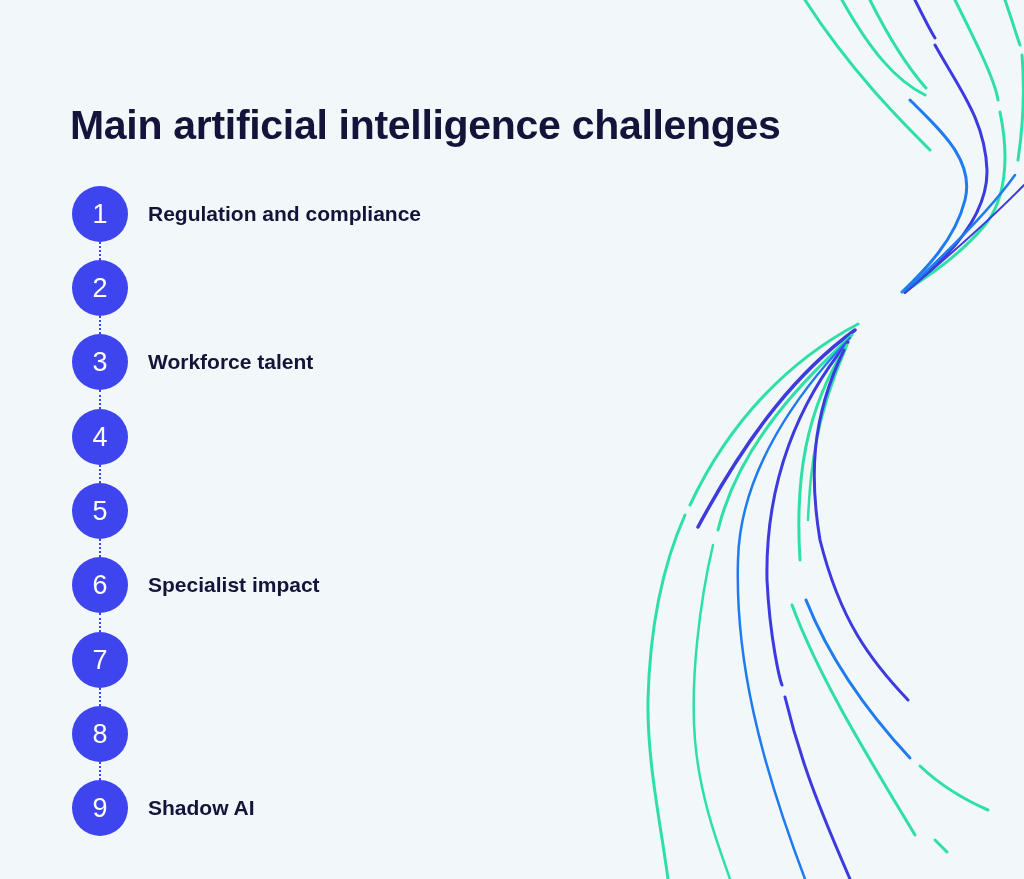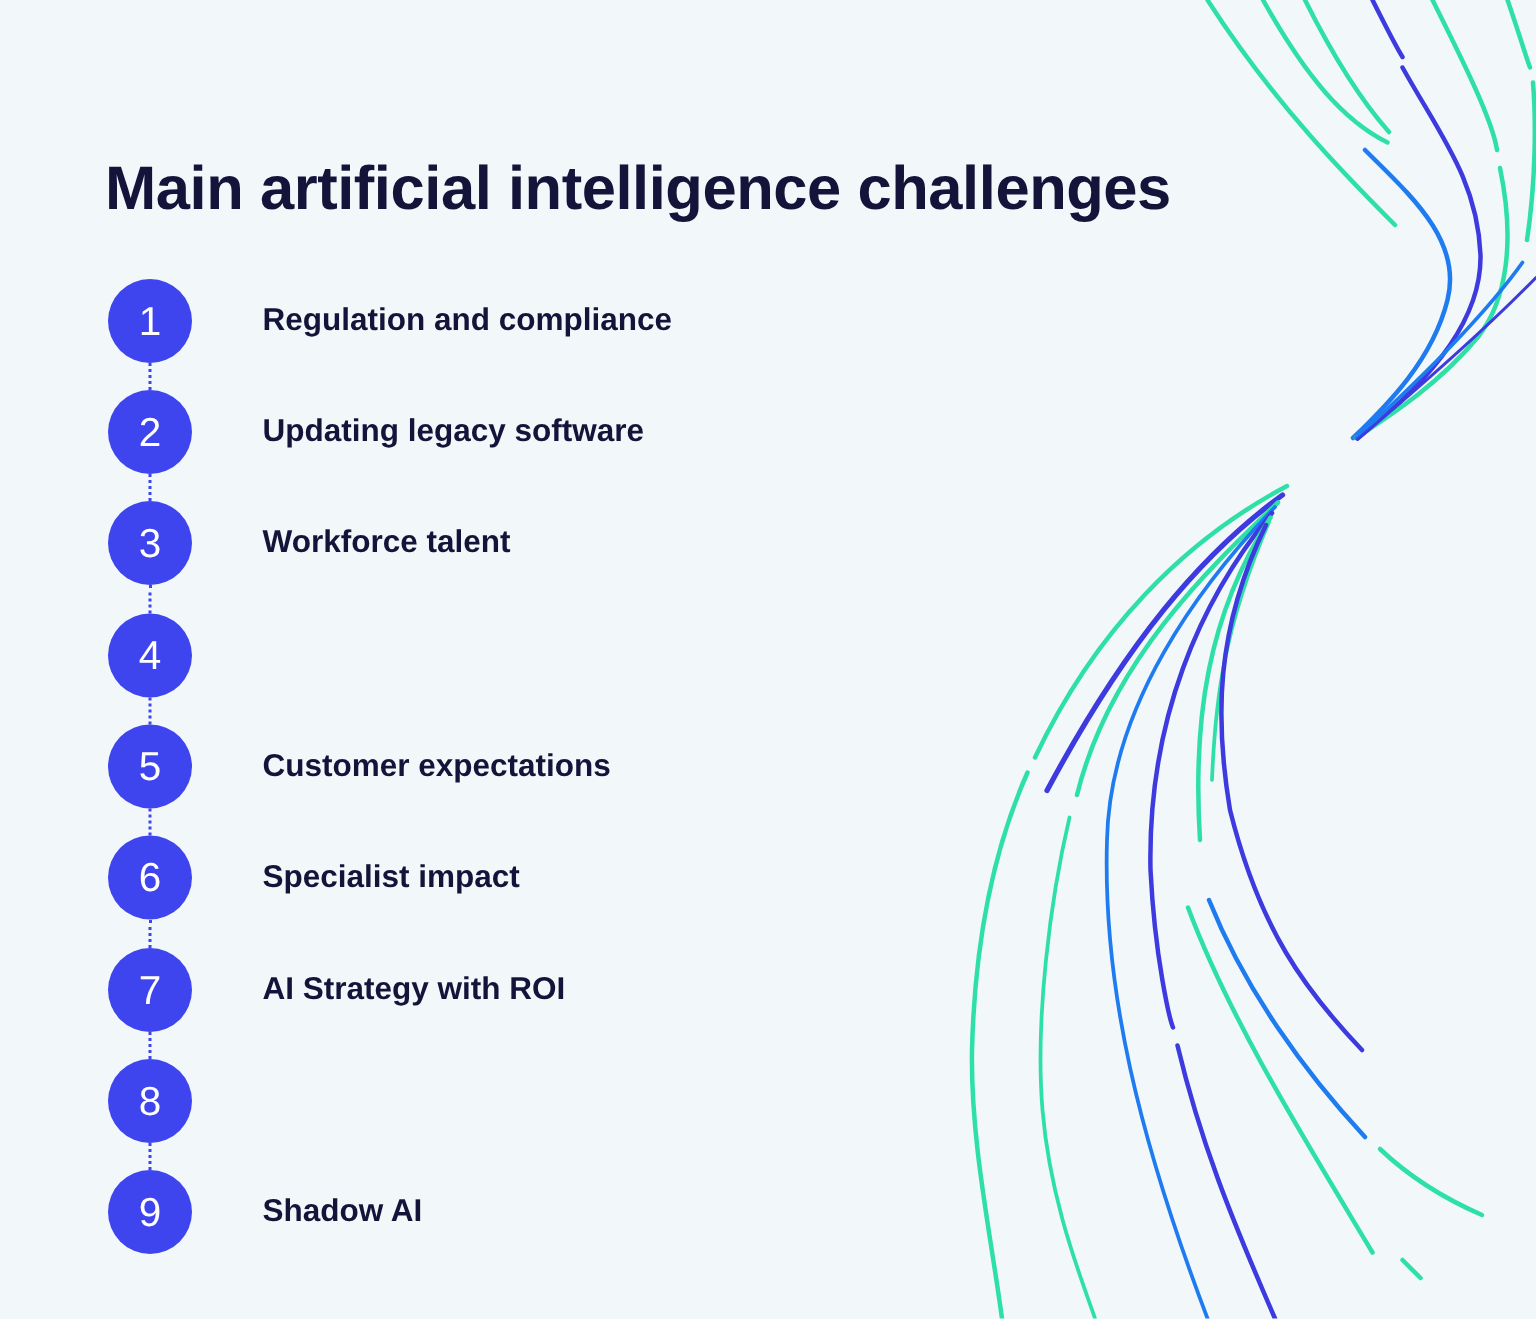--- a/index.html
+++ b/index.html
@@ -56,21 +56,21 @@
       font-size: 27px;
       font-weight: 400;
       display: flex;
       align-items: center;
       justify-content: center;
       flex: 0 0 56px;
       position: relative;
       z-index: 2;
     }
     .label {
-      margin-left: 47px;
+      margin-left: 20px;
       font-size: 21px;
       font-weight: 700;
       color: #14143A;
       white-space: nowrap;
     }
     .connector {
       position: absolute;
       left: 27px;
       width: 2px;
       border-left: 2px dotted #3F45EE;
@@ -126,40 +126,37 @@
   <div class="connector" style="top:427px;height:19px;"></div>
   <div class="connector" style="top:502px;height:18px;"></div>
   <div class="connector" style="top:576px;height:18px;"></div>
 
   <div class="item" style="top:0px;">
     <div class="circle">1</div>
     <span class="label">Regulation and compliance</span>
   </div>
   <div class="item" style="top:74px;">
     <div class="circle">2</div>
-    <span class="label">Updating legacy software</span>
   </div>
   <div class="item" style="top:148px;">
     <div class="circle">3</div>
     <span class="label">Workforce talent</span>
   </div>
   <div class="item" style="top:223px;">
     <div class="circle">4</div>
   </div>
   <div class="item" style="top:297px;">
     <div class="circle">5</div>
-    <span class="label">Customer expectations</span>
   </div>
   <div class="item" style="top:371px;">
     <div class="circle">6</div>
     <span class="label">Specialist impact</span>
   </div>
   <div class="item" style="top:446px;">
     <div class="circle">7</div>
-    <span class="label">AI Strategy with ROI</span>
   </div>
   <div class="item" style="top:520px;">
     <div class="circle">8</div>
   </div>
   <div class="item" style="top:594px;">
     <div class="circle">9</div>
     <span class="label">Shadow AI</span>
   </div>
 </div>
 

